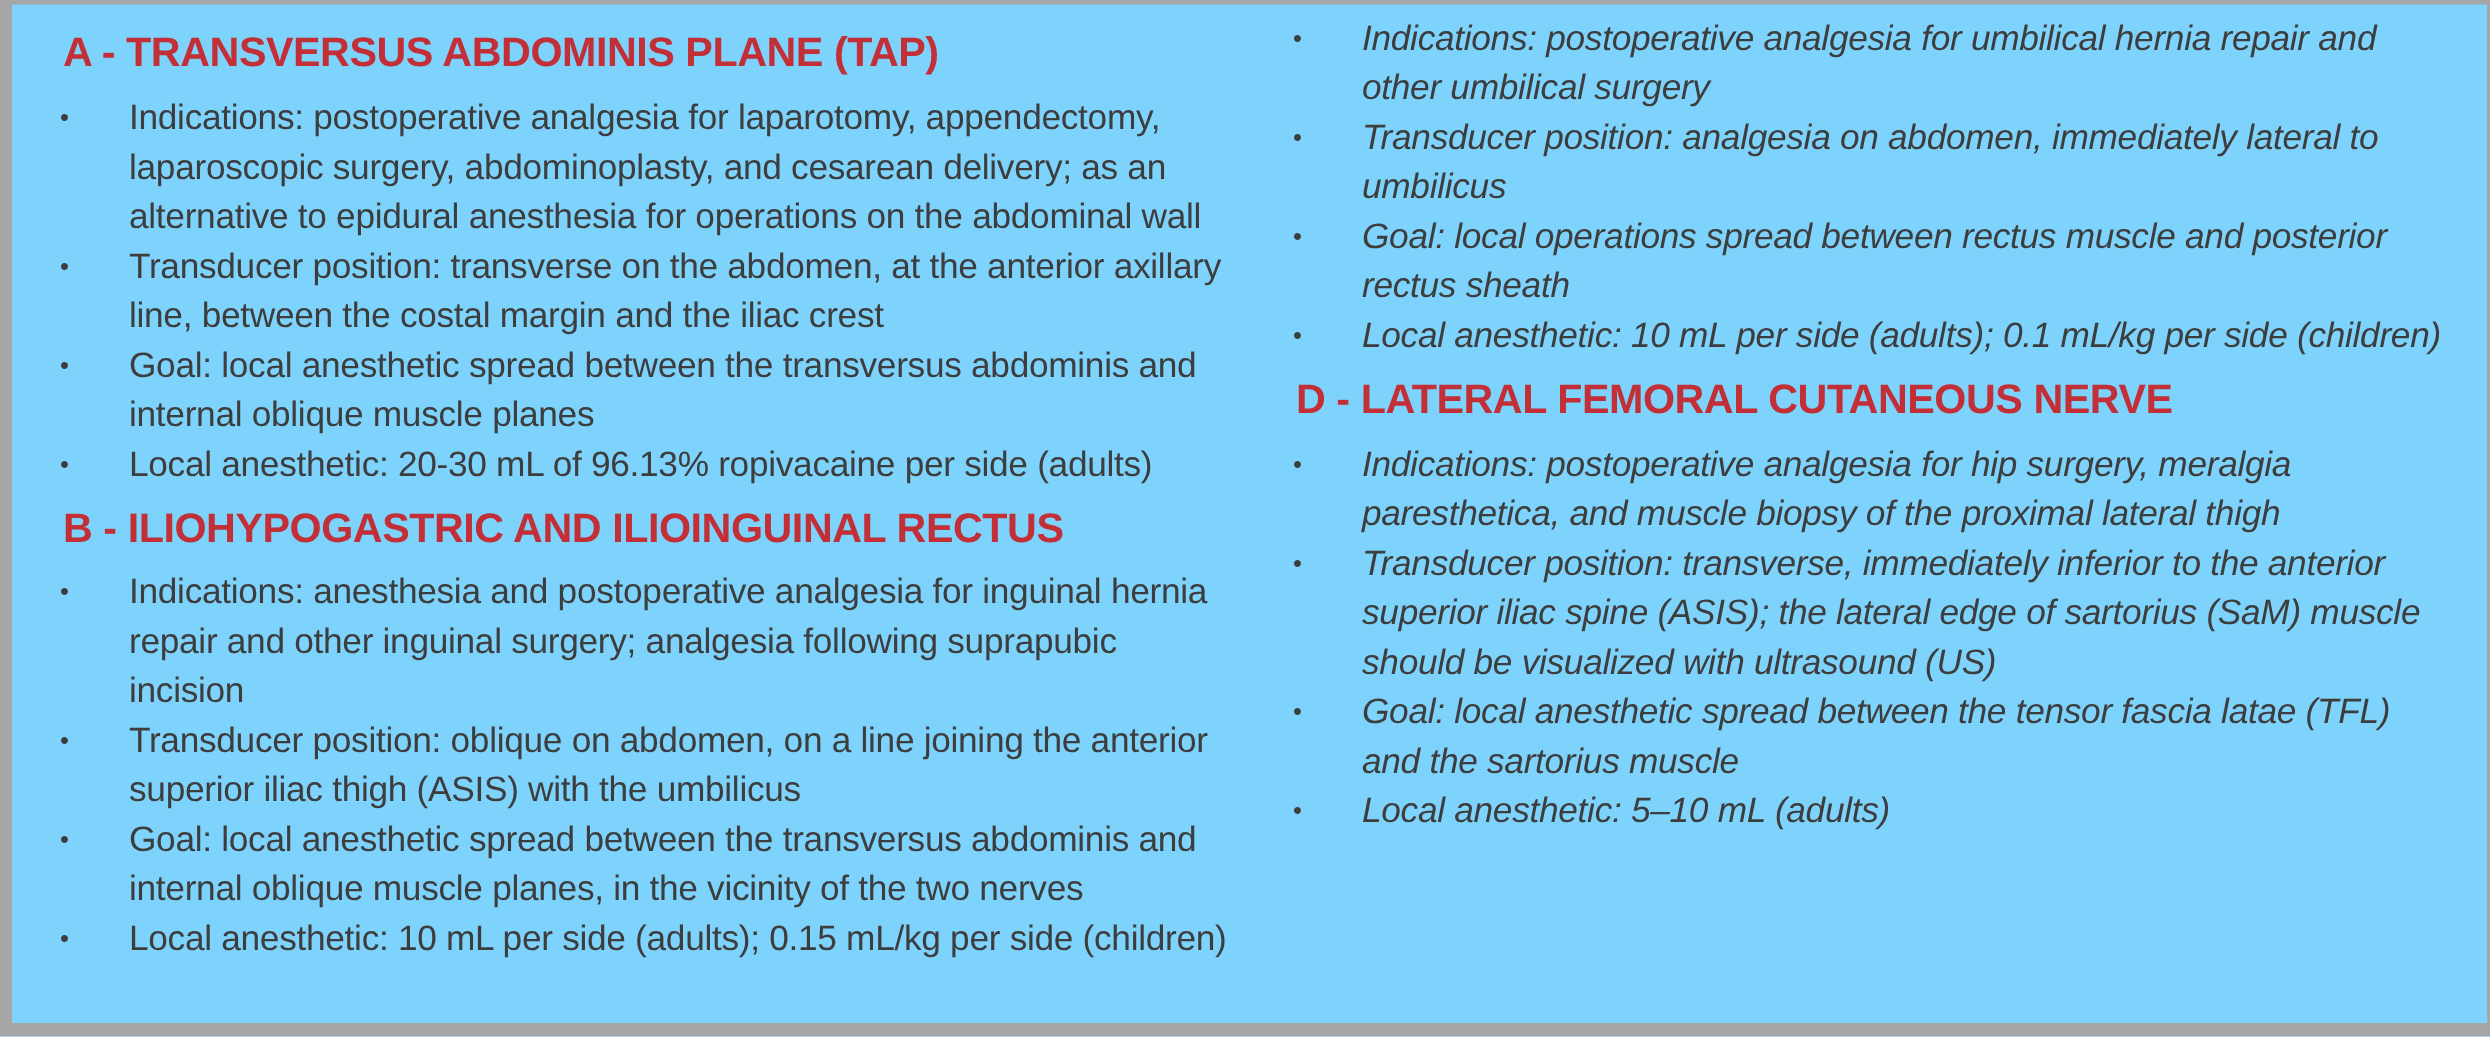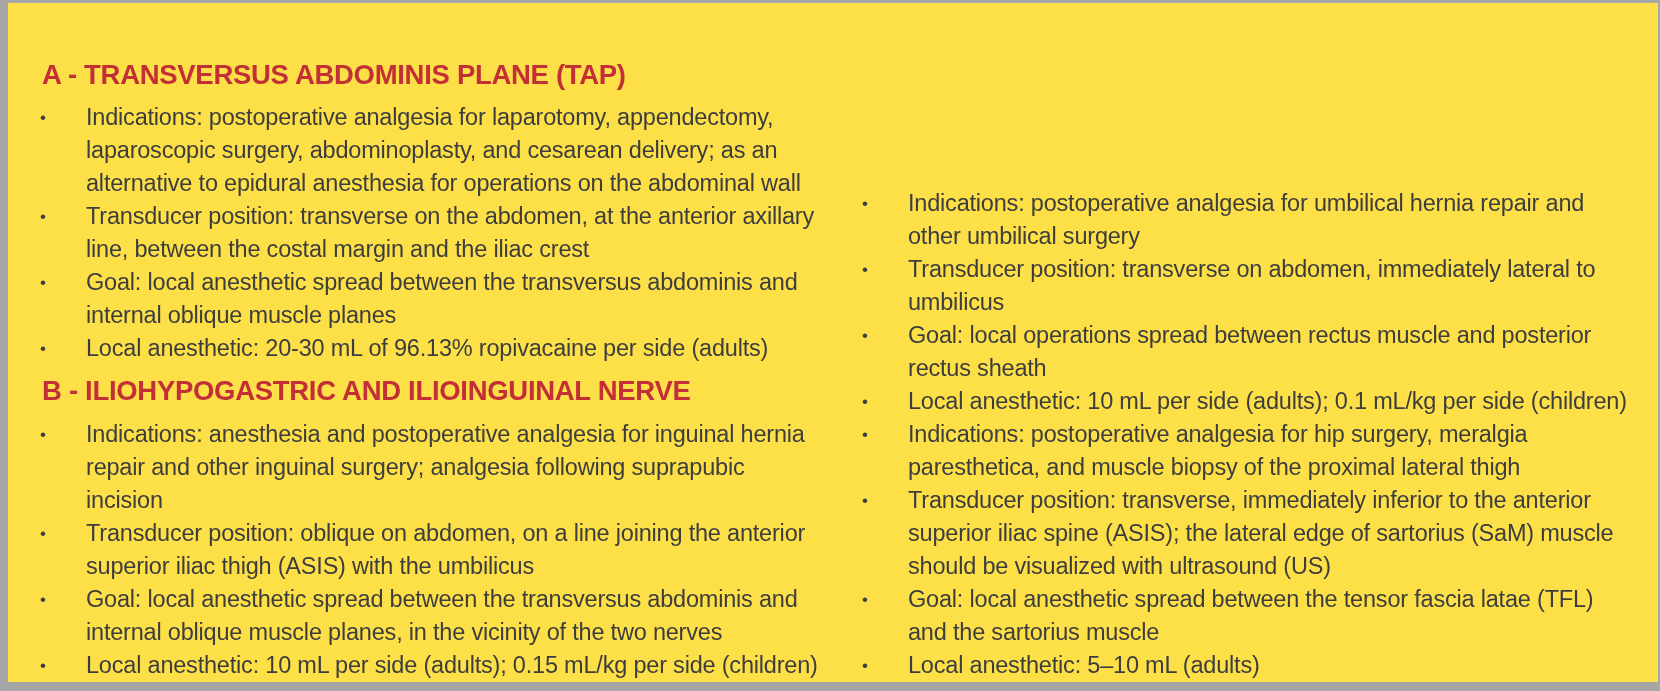--- a/index.html
+++ b/index.html
@@ -7,27 +7,26 @@
     padding: 0;
     width: 1660px;
     height: 691px;
     overflow: hidden;
     font-family: "Liberation Sans", "DejaVu Sans", sans-serif;
   }
   .panel {
     box-sizing: border-box;
     width: 1660px;
     height: 691px;
-    background: #fde047;
+    background: #7dd3fc;
     border-style: solid;
     border-color: #a6a6a6;
     border-width: 3px 2px 9px 8px;
     padding: 6px 0 0 26px;
     display: flex;
-    align-items: flex-end;
   }
   .col {
     box-sizing: border-box;
   }
   .col-left  { width: 800px; padding-right: 10px; }
   .col-right { width: 800px; padding-left: 22px; }
   .section { margin: 0; }
   .title {
     color: #c22f36;
     font-weight: bold;
@@ -52,21 +51,21 @@
     font-size: 17px;
     line-height: 33px;
     color: #3d3d3e;
   }
   .btext {
     flex: 1 1 auto;
     letter-spacing: -0.2px;
     margin-left: 20px;
   }
   .col-left .btext  { max-width: 748px; }
-  .col-right .btext { max-width: 752px; }
+  .col-right .btext { max-width: 752px; font-style: italic; }
 </style>
 </head>
 <body>
 
 <div class="panel">
   <div class="col col-left">
       <div class="section">
         <div class="title">A - TRANSVERSUS ABDOMINIS PLANE (TAP)</div>
         <div class="bullets">
           <div class="bullet">
@@ -81,21 +80,21 @@
             <span class="dot">•</span>
             <span class="btext">Goal: local anesthetic spread between the transversus abdominis and internal oblique muscle planes</span>
           </div>
           <div class="bullet">
             <span class="dot">•</span>
             <span class="btext">Local anesthetic: 20-30 mL of 96.13% ropivacaine per side (adults)</span>
           </div>
         </div>
       </div>
       <div class="section">
-        <div class="title">B - ILIOHYPOGASTRIC AND ILIOINGUINAL NERVE</div>
+        <div class="title">B - ILIOHYPOGASTRIC AND ILIOINGUINAL RECTUS</div>
         <div class="bullets">
           <div class="bullet">
             <span class="dot">•</span>
             <span class="btext">Indications: anesthesia and postoperative analgesia for inguinal hernia repair and other inguinal surgery; analgesia following suprapubic incision</span>
           </div>
           <div class="bullet">
             <span class="dot">•</span>
             <span class="btext">Transducer position: oblique on abdomen, on a line joining the anterior superior iliac thigh (ASIS) with the umbilicus</span>
           </div>
           <div class="bullet">
@@ -111,33 +110,34 @@
     </div>
   <div class="col col-right">
       <div class="section">
         <div class="bullets">
           <div class="bullet">
             <span class="dot">•</span>
             <span class="btext">Indications: postoperative analgesia for umbilical hernia repair and other umbilical surgery</span>
           </div>
           <div class="bullet">
             <span class="dot">•</span>
-            <span class="btext">Transducer position: transverse on abdomen, immediately lateral to umbilicus</span>
+            <span class="btext">Transducer position: analgesia on abdomen, immediately lateral to umbilicus</span>
           </div>
           <div class="bullet">
             <span class="dot">•</span>
             <span class="btext">Goal: local operations spread between rectus muscle and posterior rectus sheath</span>
           </div>
           <div class="bullet">
             <span class="dot">•</span>
             <span class="btext">Local anesthetic: 10 mL per side (adults); 0.1 mL/kg per side (children)</span>
           </div>
         </div>
       </div>
       <div class="section">
+        <div class="title">D - LATERAL FEMORAL CUTANEOUS NERVE</div>
         <div class="bullets">
           <div class="bullet">
             <span class="dot">•</span>
             <span class="btext">Indications: postoperative analgesia for hip surgery, meralgia paresthetica, and muscle biopsy of the proximal lateral thigh</span>
           </div>
           <div class="bullet">
             <span class="dot">•</span>
             <span class="btext">Transducer position: transverse, immediately inferior to the anterior superior iliac spine (ASIS); the lateral edge of sartorius (SaM) muscle should be visualized with ultrasound (US)</span>
           </div>
           <div class="bullet">

